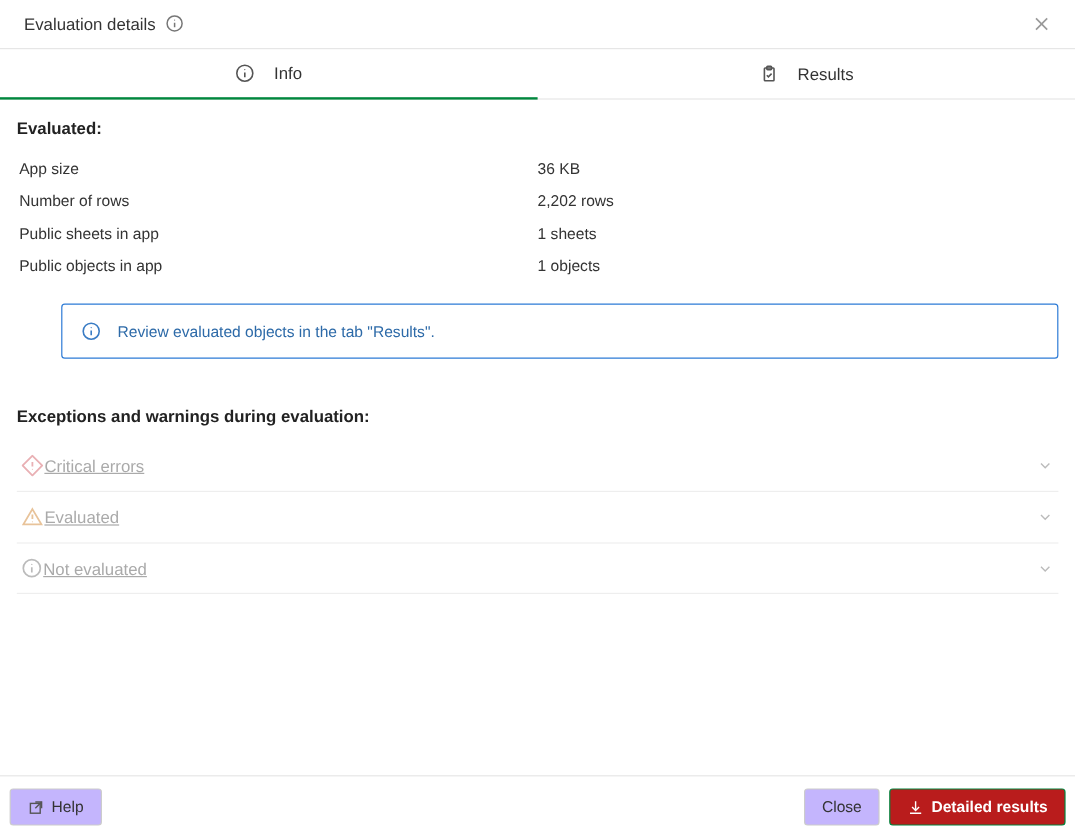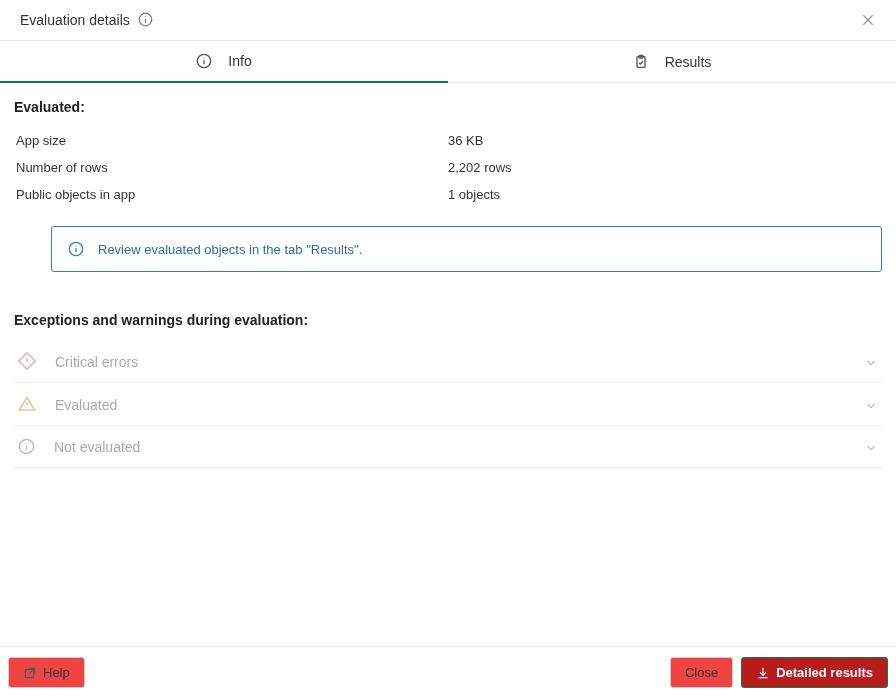--- a/index.html
+++ b/index.html
@@ -92,27 +92,28 @@
     font-size: 13px;
     margin-left: 37px;
   }
   .infobox svg { flex-shrink: 0; }
 
   .section2 {
     margin-top: 40px;
   }
   .acc-item {
     display: flex;
-    align-items: flex-end;
+    align-items: center;
     padding: 12px 4px;
     border-bottom: 1px solid #eee;
-    gap: 19px;
+    gap: 1px;
     color: #aaa;
     font-size: 14px;
     cursor: pointer;
+    text-decoration: underline;
   }
   .acc-item:first-of-type { border-top: 1px solid #fff; }
   .acc-item .chev {
     margin-left: auto;
     color: #bbb;
     display:inline-flex;
   }
   .acc-item svg { flex-shrink:0; }
 
   .footer {
@@ -123,21 +124,21 @@
     gap: 8px;
     background:#fff;
   }
   .btn {
     display: inline-flex;
     align-items: center;
     gap: 6px;
     padding: 7px 14px;
     border: 1px solid #ccc;
     border-radius: 3px;
-    background: #ef4444;
+    background: #c4b5fd;
     font-size: 13px;
     color: #333;
     cursor: pointer;
   }
   .btn.primary {
     background: #b91c1c;
     border-color: #00843d;
     color: #fff;
     font-weight: 600;
   }
@@ -193,20 +194,24 @@
 
   <div class="kv-row">
     <div class="kv-key">App size</div>
     <div class="kv-val">36 KB</div>
   </div>
   <div class="kv-row">
     <div class="kv-key">Number of rows</div>
     <div class="kv-val">2,202 rows</div>
   </div>
   <div class="kv-row">
+    <div class="kv-key">Public sheets in app</div>
+    <div class="kv-val">1 sheets</div>
+  </div>
+  <div class="kv-row">
     <div class="kv-key">Public objects in app</div>
     <div class="kv-val">1 objects</div>
   </div>
 
   <div class="infobox">
     <span>
       <svg width="16" height="16" viewBox="0 0 24 24" fill="none" stroke="#3a7cc4" stroke-width="2">
         <circle cx="12" cy="12" r="10"></circle>
         <line x1="12" y1="11" x2="12" y2="17"></line>
         <circle cx="12" cy="7.5" r="0.8" fill="#3a7cc4" stroke="none"></circle>

